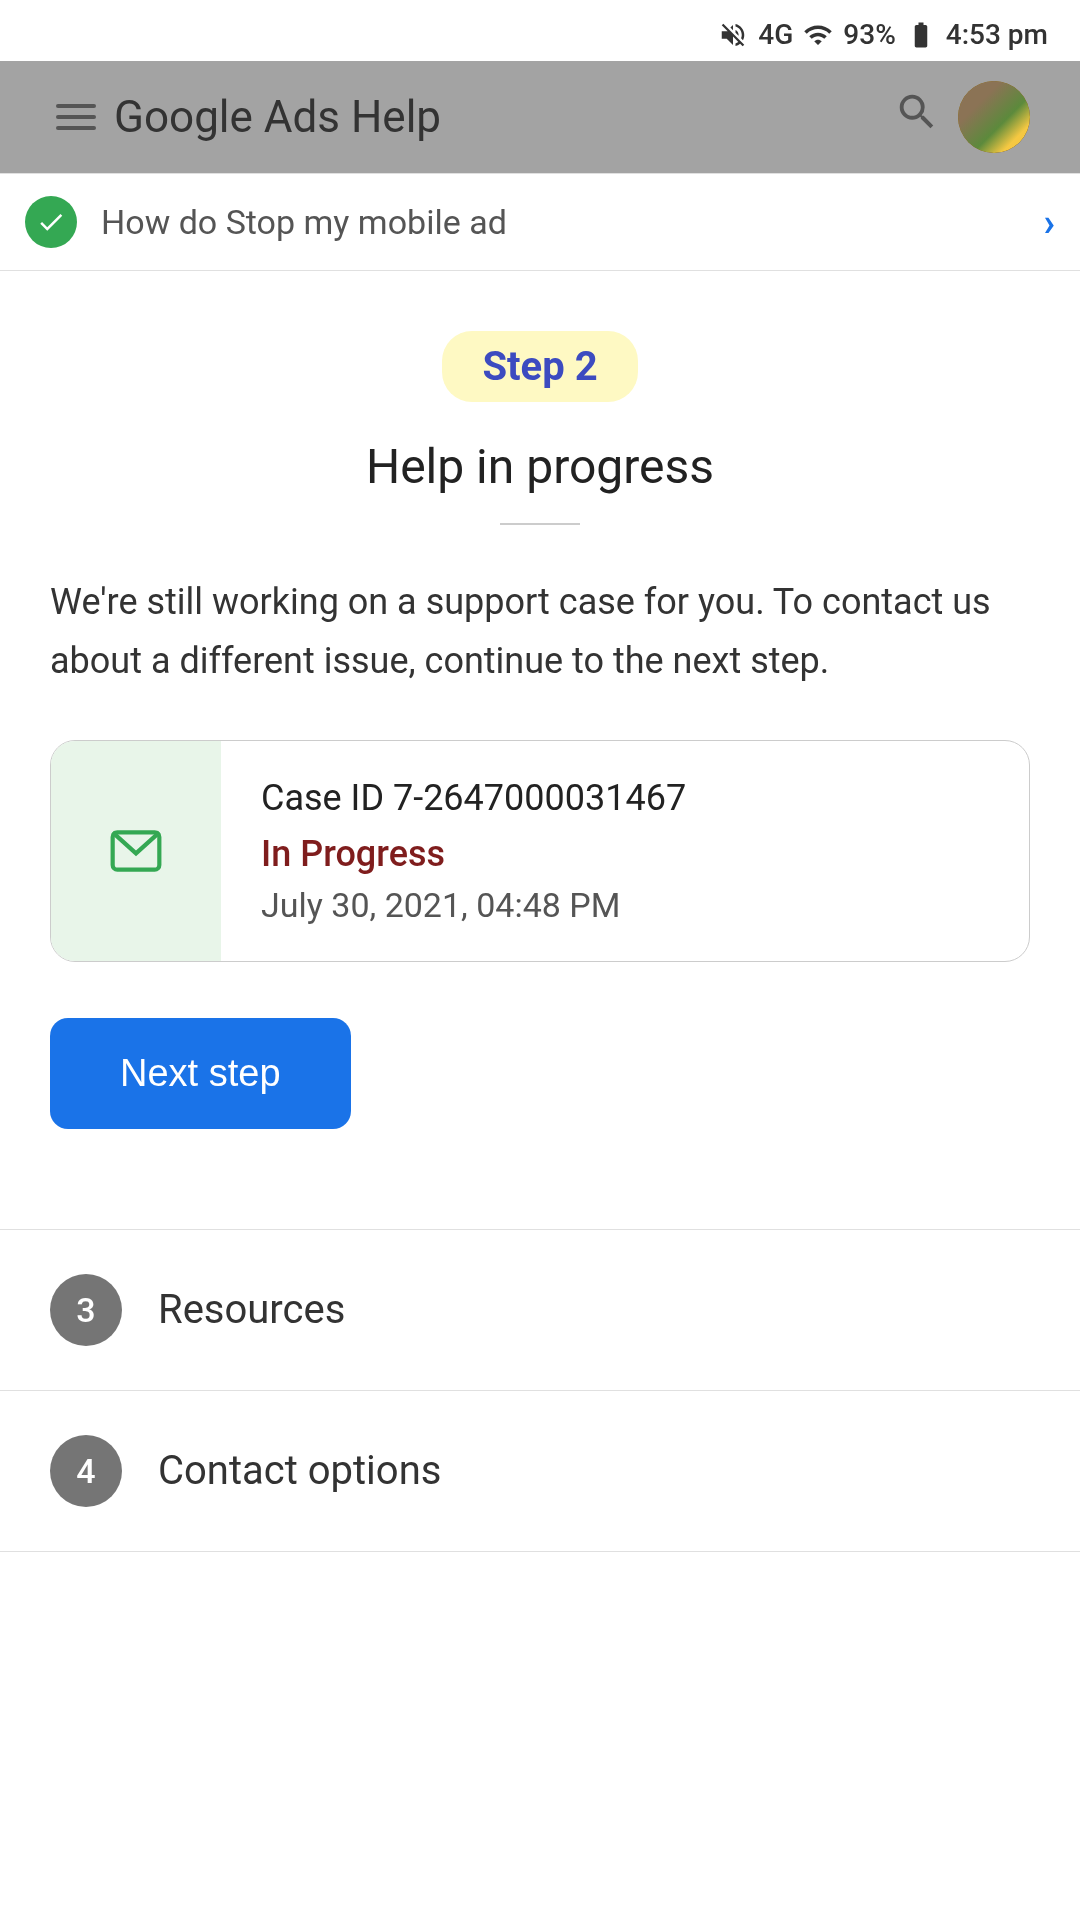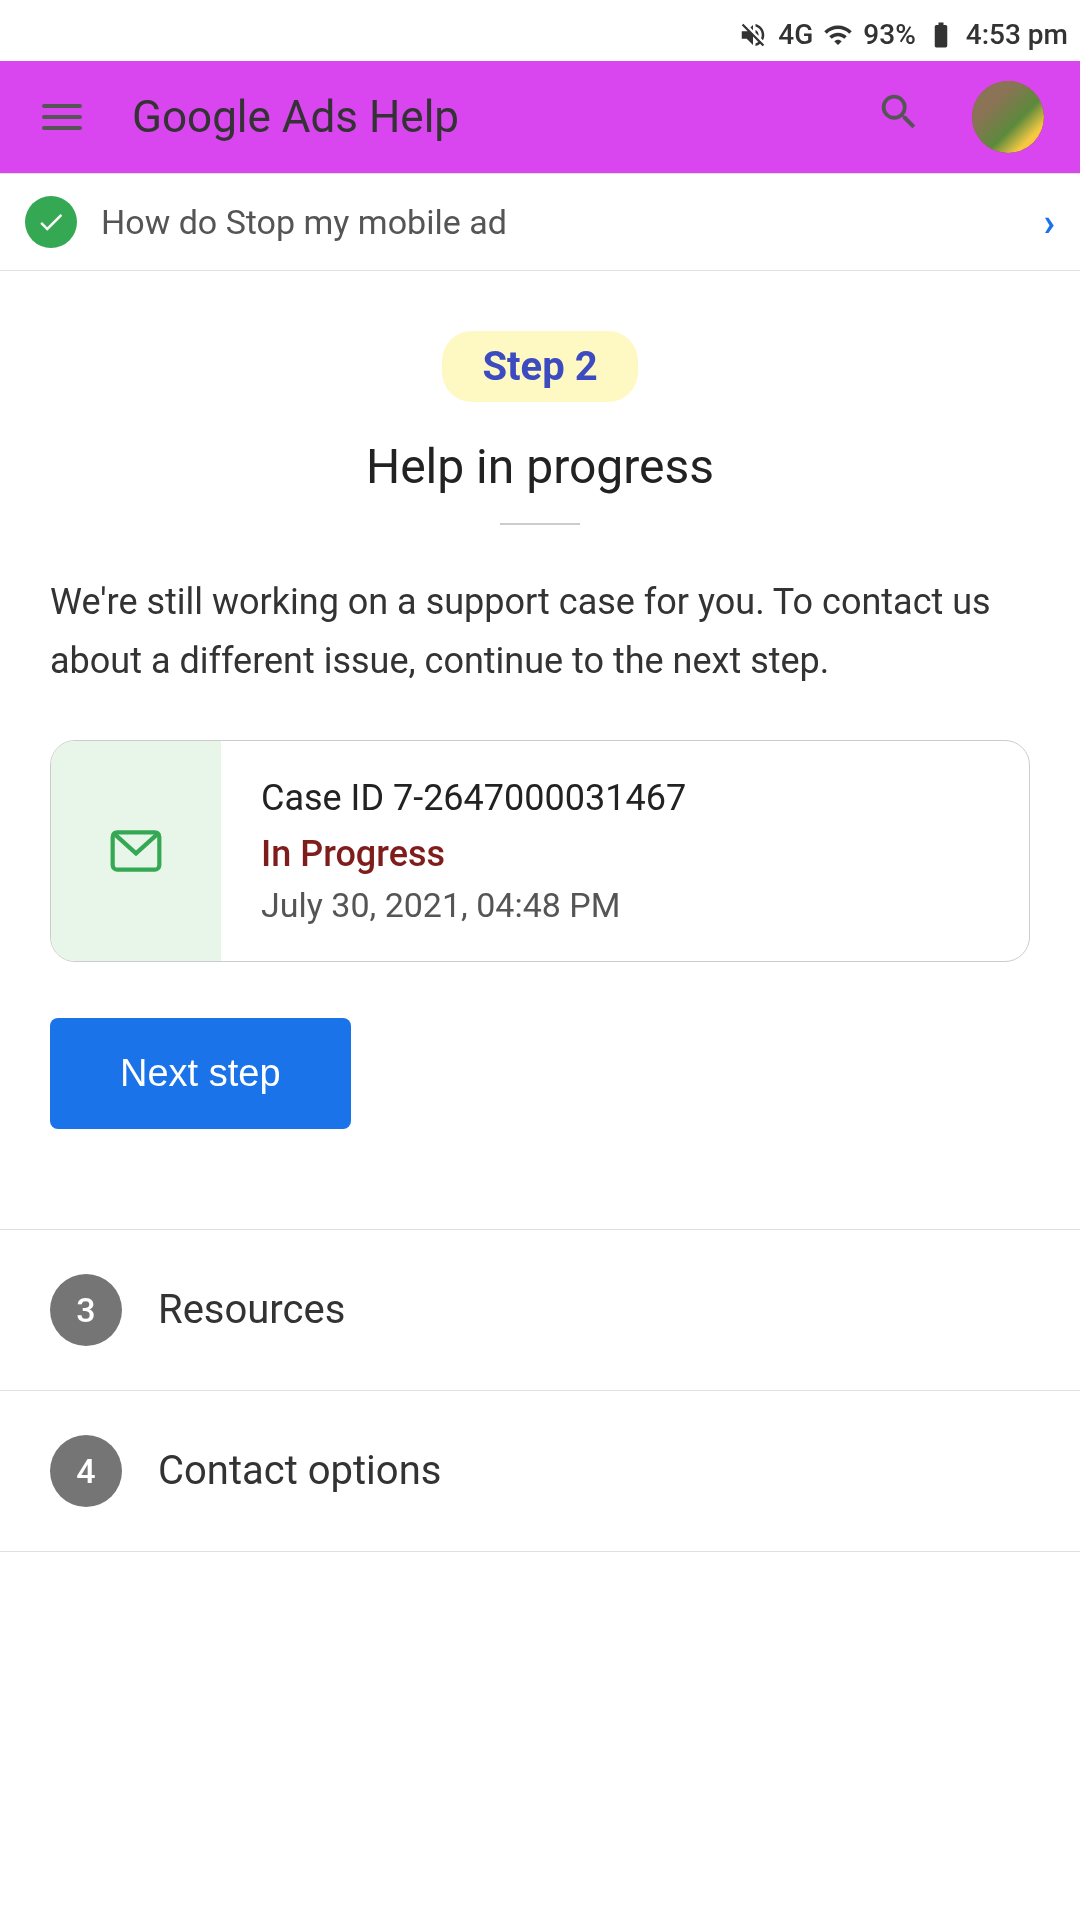--- a/index.html
+++ b/index.html
@@ -16,44 +16,44 @@
       min-height: 1920px;
       overflow-x: hidden;
       font-size: 34px;
     }
 
     
     .status-bar {
       display: flex;
       justify-content: flex-end;
       align-items: center;
-      padding: 18px 12px 10px;
+      padding: 18px 32px 10px;
       gap: 14px;
       background: #ffffff;
     }
 
     .status-bar-icons {
       display: flex;
       align-items: center;
       gap: 10px;
     }
 
     .status-text {
       font-size: 28px;
       color: #333;
       font-weight: 500;
     }
 
     
     .nav-bar {
       display: flex;
       align-items: center;
-      padding: 20px 36px;
-      background: #d946ef;
-      gap: 44px;
+      padding: 20px 50px;
+      background: #a3a3a3;
+      gap: 12px;
     }
 
     .nav-menu-icon {
       display: flex;
       flex-direction: column;
       gap: 7px;
       cursor: pointer;
       padding: 6px;
     }
 
@@ -232,21 +232,21 @@
     .case-date {
       font-size: 34px;
       color: #555;
     }
 
     
     .next-step-btn {
       background: #1a73e8;
       color: #ffffff;
       border: none;
-      border-radius: 8px;
+      border-radius: 18px;
       padding: 34px 70px;
       font-size: 38px;
       font-weight: 500;
       cursor: pointer;
       display: inline-block;
       margin-bottom: 60px;
     }
 
     
     .section-divider {

